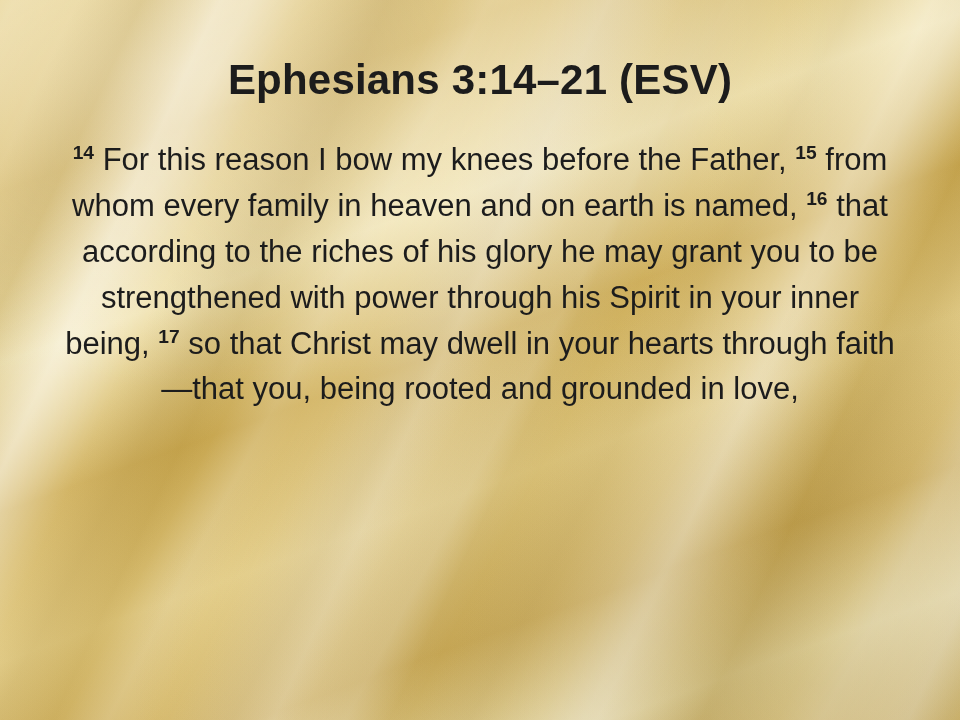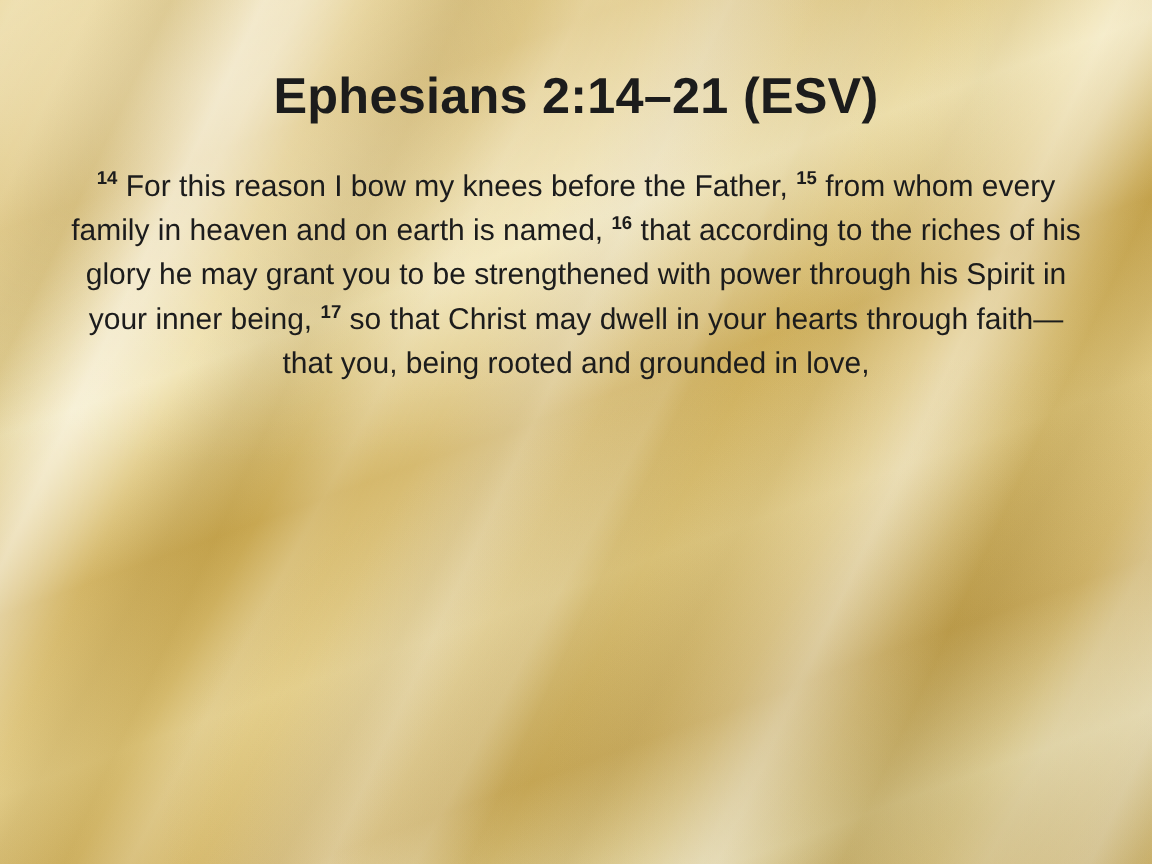--- a/index.html
+++ b/index.html
@@ -86,35 +86,35 @@
   #slide-title {
     font-size: 42px;
     font-weight: bold;
     line-height: 1.12;
     letter-spacing: 0.2px;
     margin: 0 0 34px 0;
     color: #1c1c1c;
   }
 
   #slide-body {
-    font-size: 25px;
+    font-size: 31px;
     line-height: 1.48;
     margin: 0 auto;
     max-width: 850px;
     color: #1c1c1c;
   }
 
   .vnum {
     font-size: 0.62em;
     vertical-align: super;
     line-height: 0;
     font-weight: bold;
   }
 </style>
 </head>
 <body>
 
 <div id="slide">
   <div class="content">
-    <h1 id="slide-title">Ephesians 2:14–21 (ESV)</h1>
+    <h1 id="slide-title">Ephesians 3:14–21 (ESV)</h1>
     <div id="slide-body"><span class="vnum">14</span><span> For this reason I bow my knees before the Father, </span><span class="vnum">15</span><span> from whom every family in heaven and on earth is named, </span><span class="vnum">16</span><span> that according to the riches of his glory he may grant you to be strengthened with power through his Spirit in your inner being, </span><span class="vnum">17</span><span> so that Christ may dwell in your hearts through faith—that you, being rooted and grounded in love,</span></div>
   </div>
 </div>
 
 </body></html>

